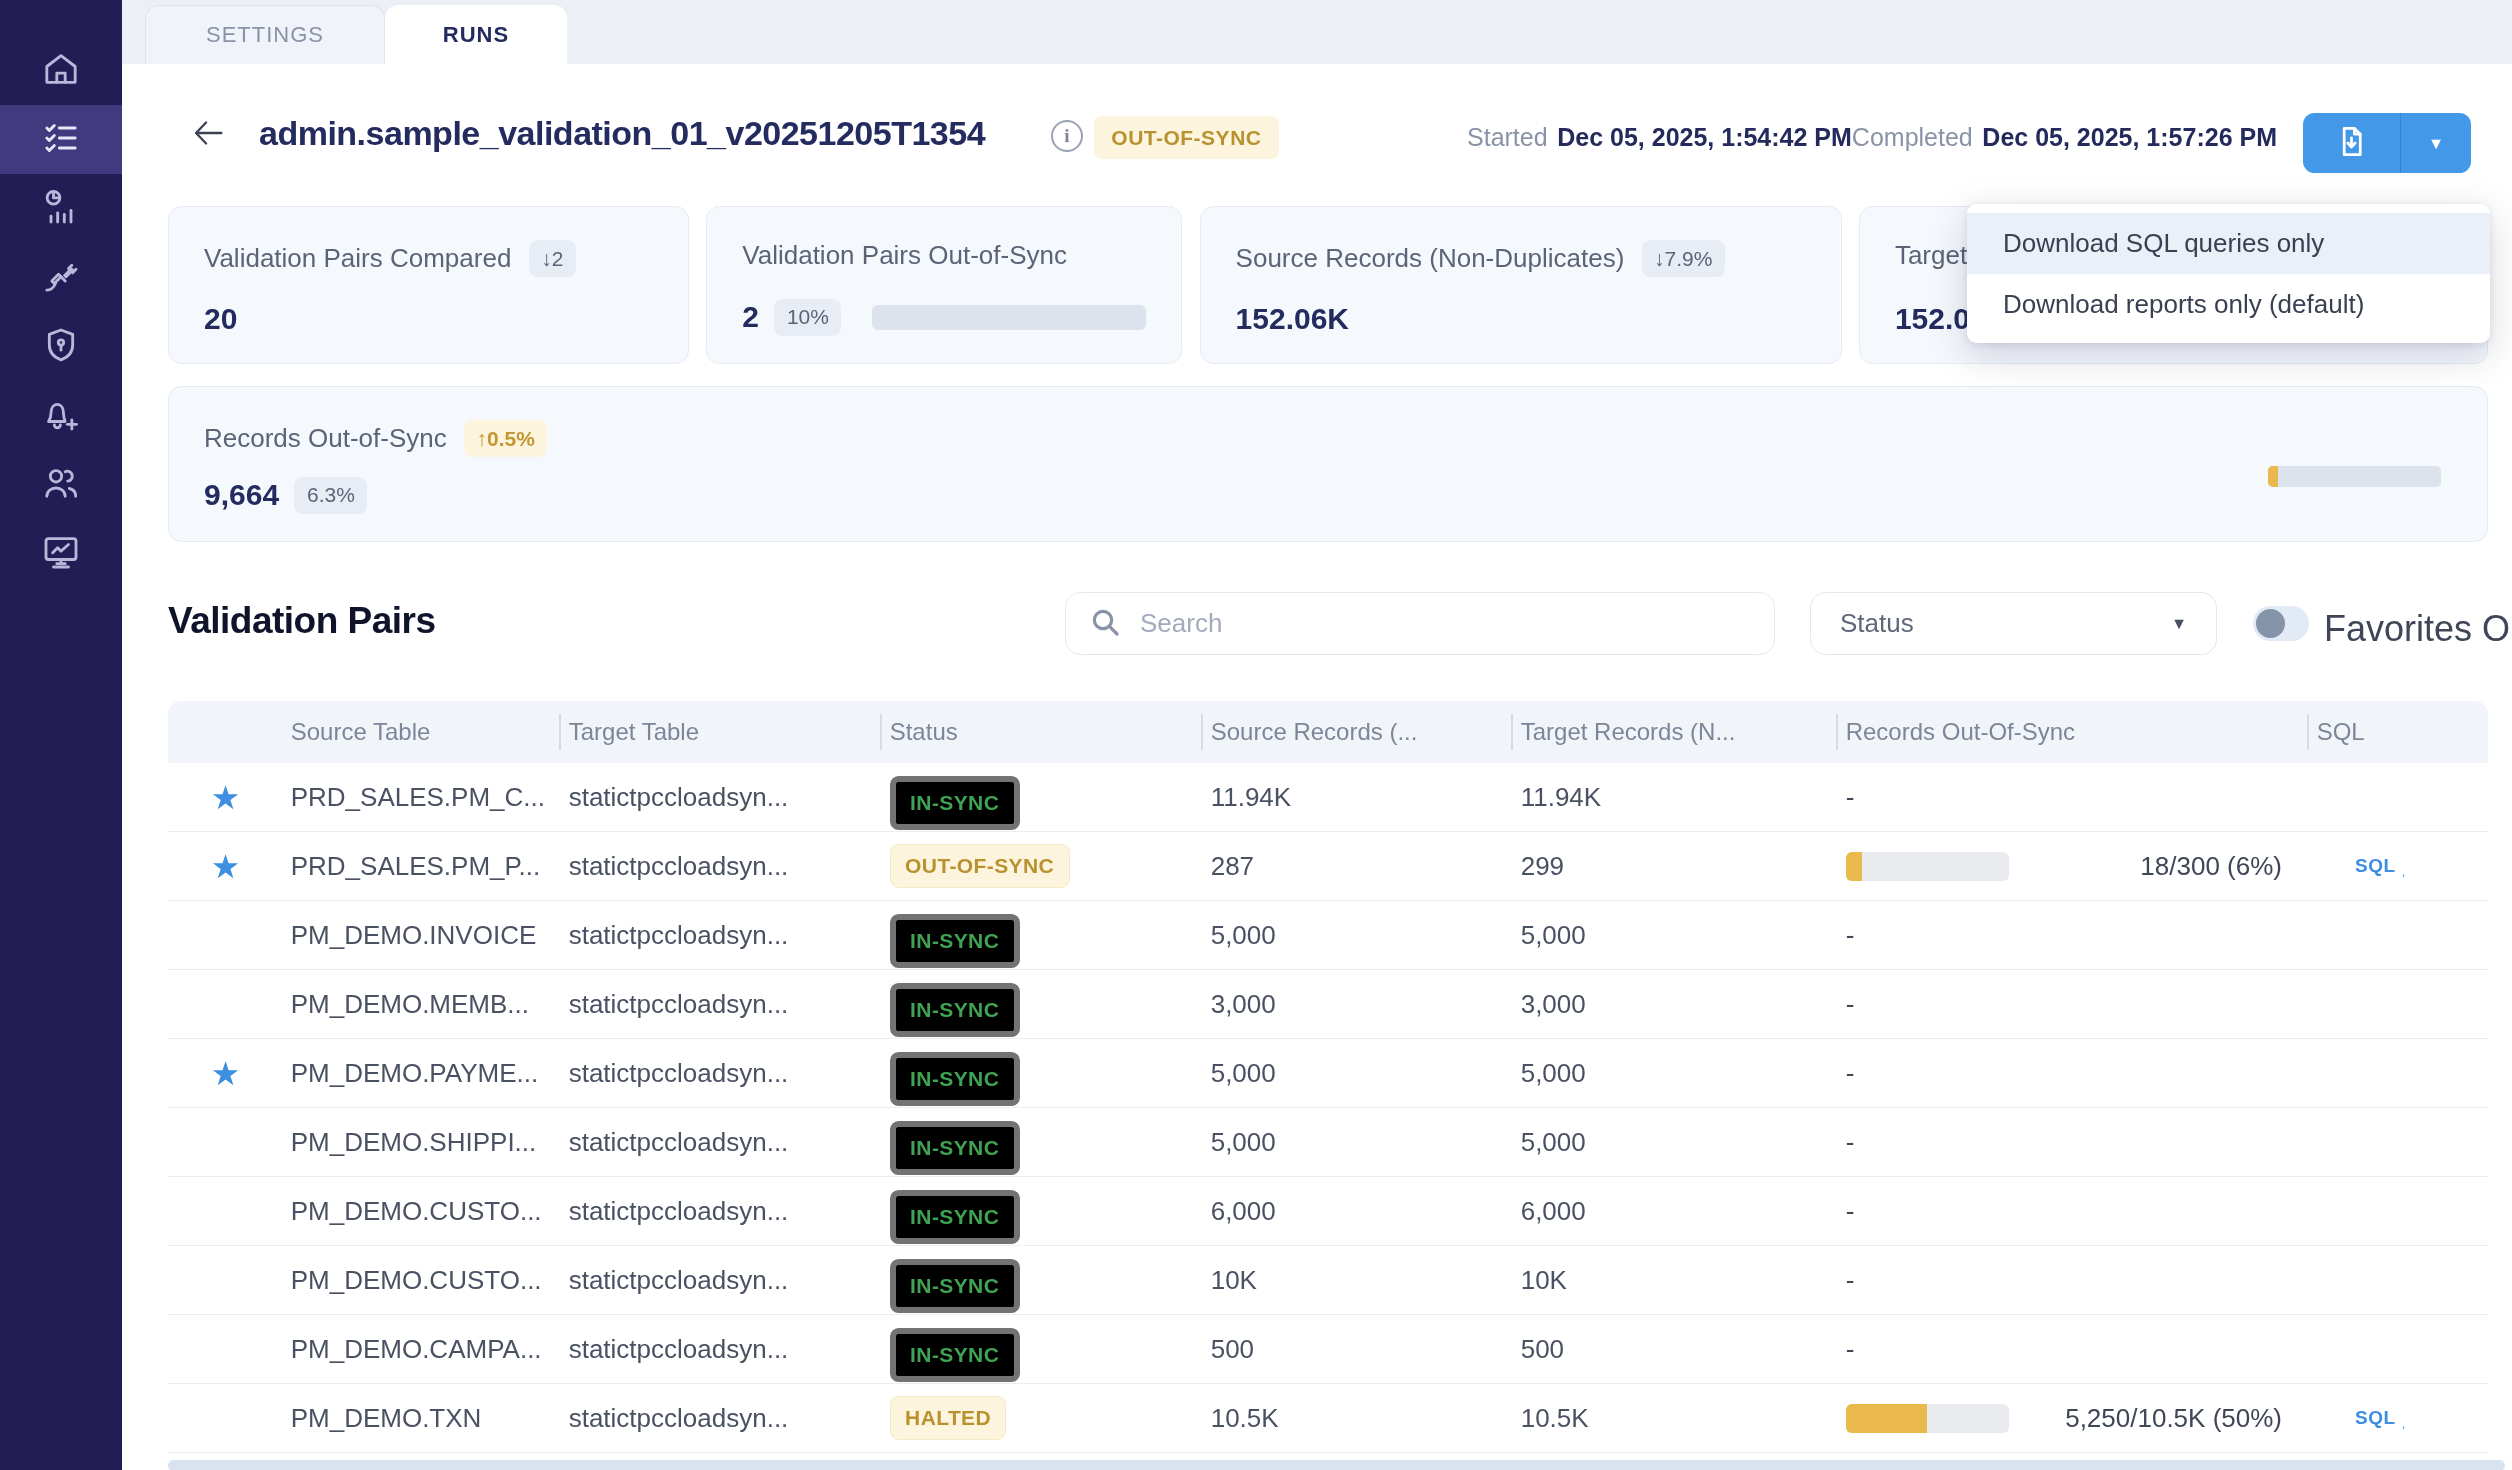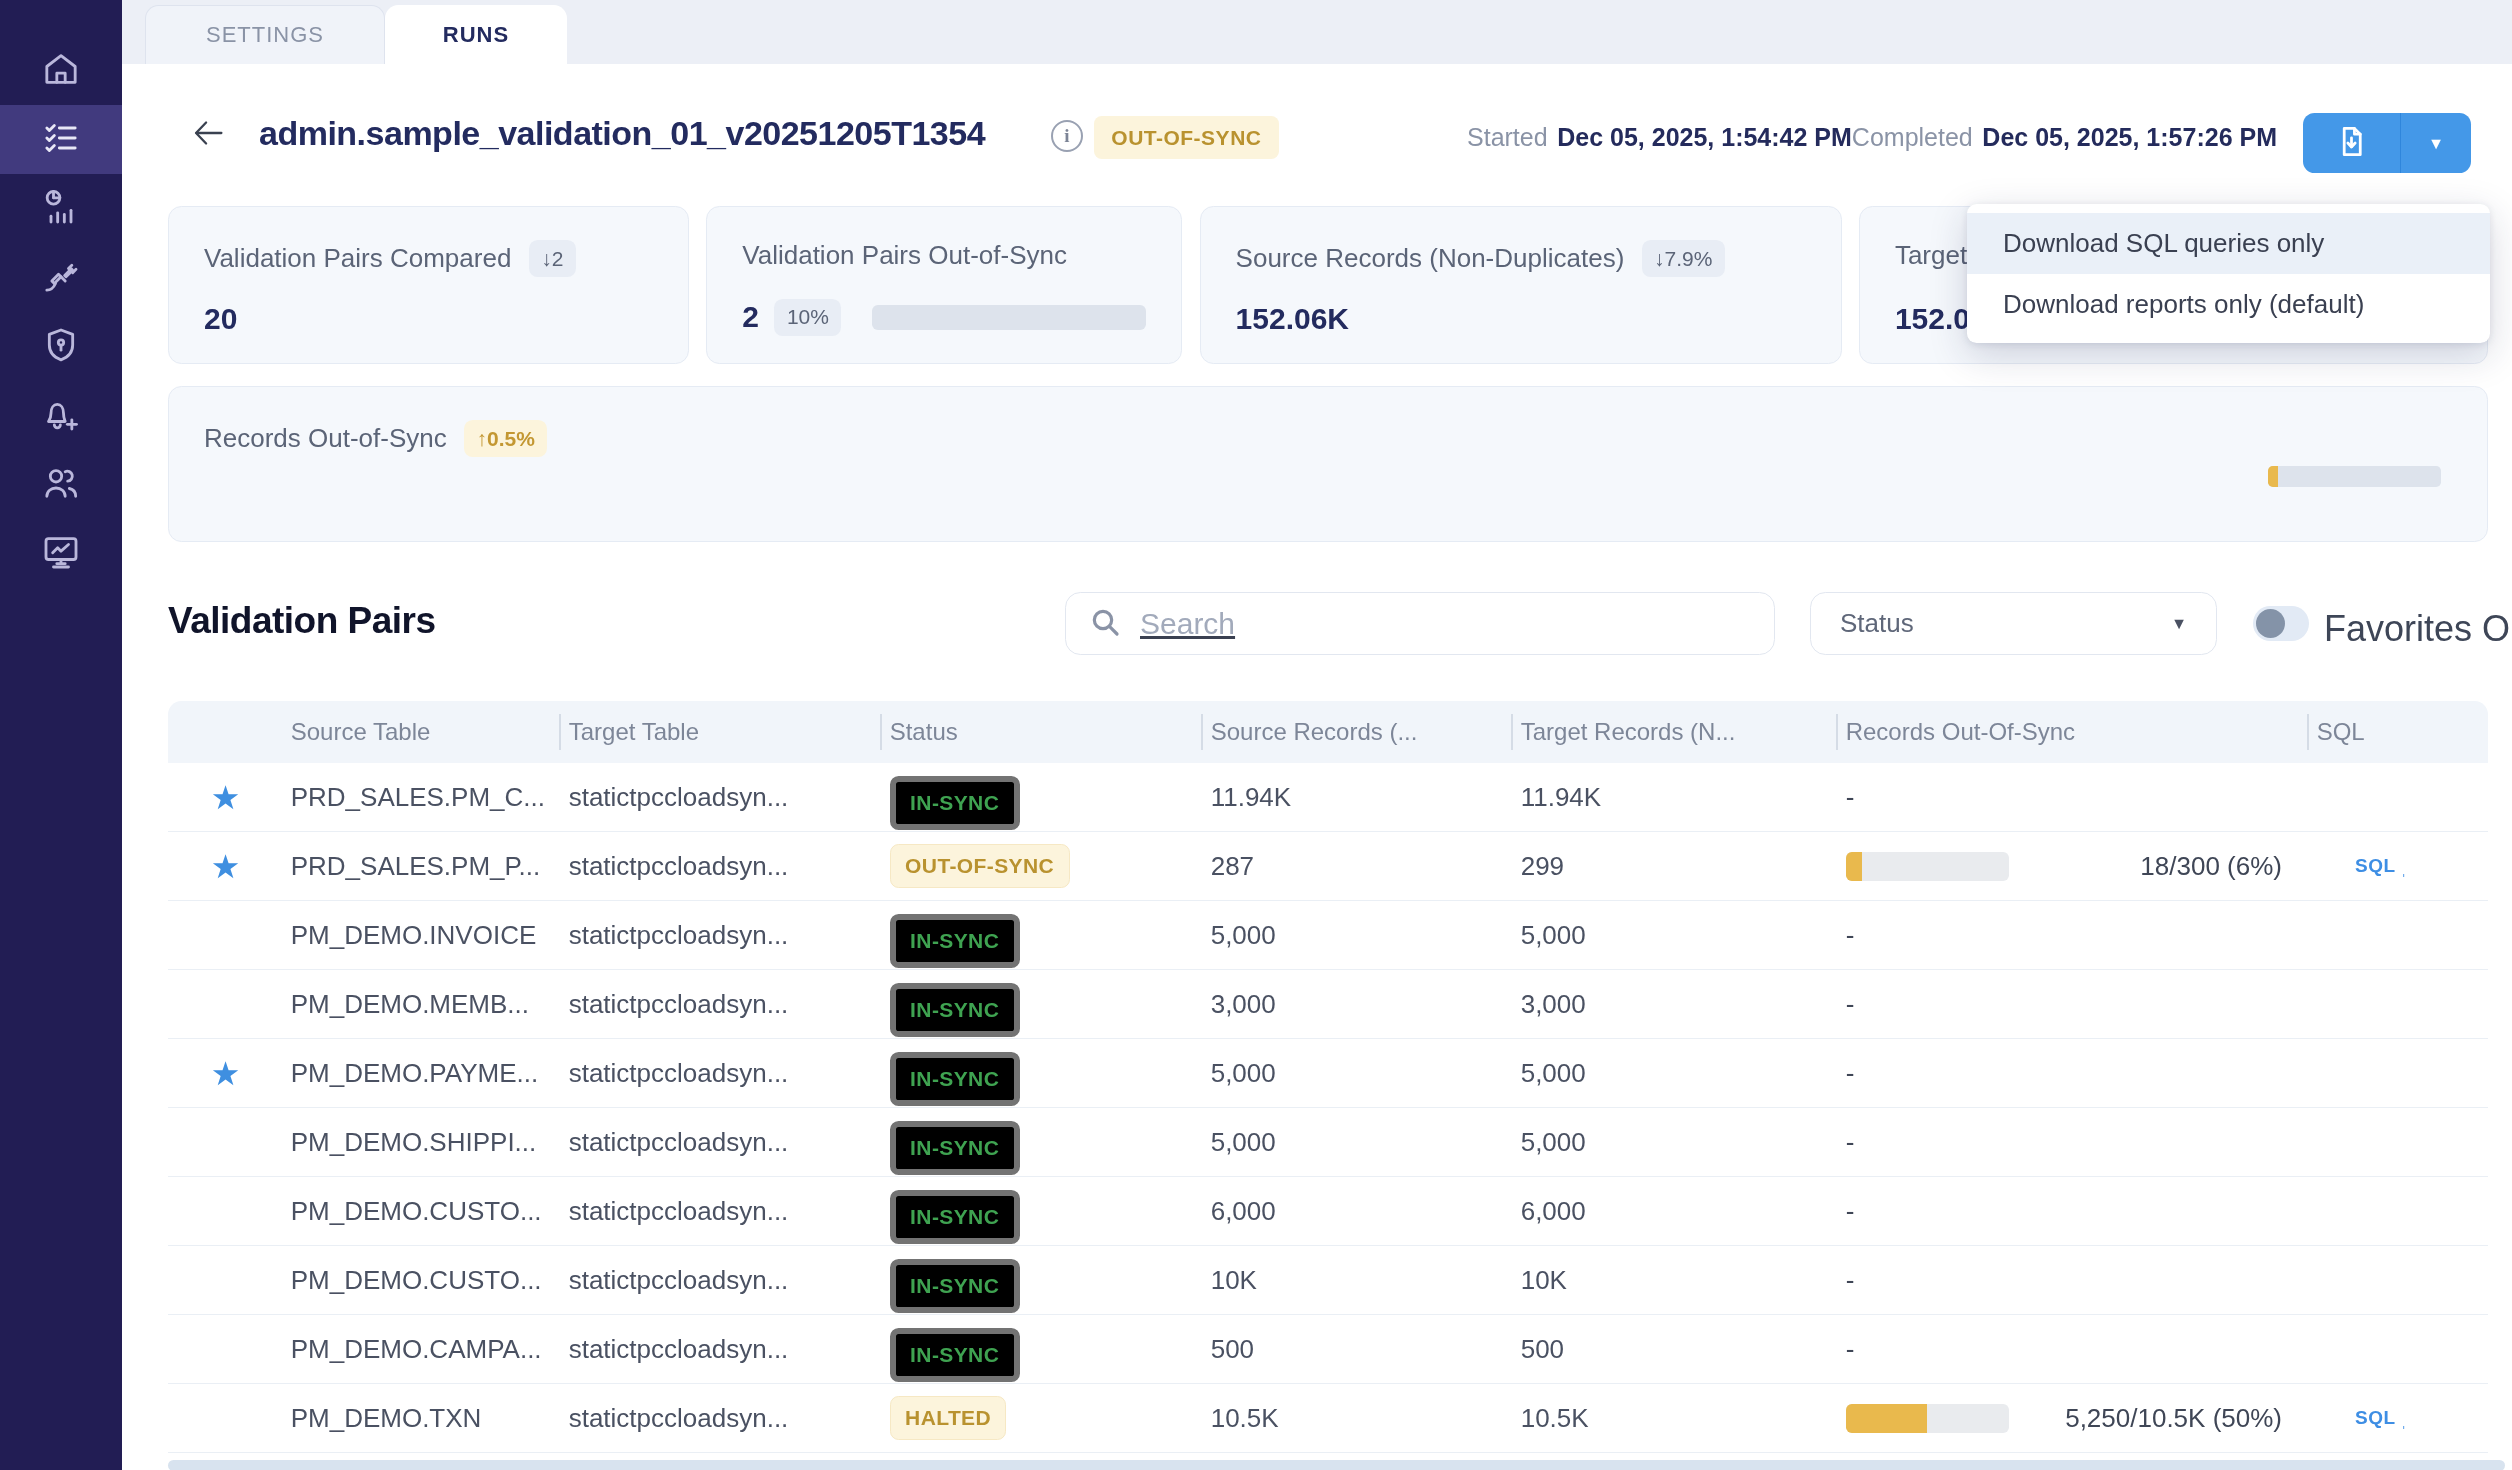--- a/index.html
+++ b/index.html
@@ -54,21 +54,21 @@
 
   
   .dl-menu { position:absolute; left:1967px; top:204px; width:523px; background:#fff; border-radius:9.6px; box-shadow:0 11.5px 38px rgba(25,35,80,0.18), 0 1.9px 7.7px rgba(25,35,80,0.10); padding:8.6px 0; z-index:5; }
   .dl-menu-item { height:61px; display:flex; align-items:center; padding:0 36px; font-size:26px; color:#3A4051; cursor:pointer; white-space:nowrap; }
   .dl-menu-item.highlighted { background:#EAF0F8; }
 
   
   .section-title { position:absolute; left:168px; top:600px; font-size:37px; font-weight:800; color:#10142A; letter-spacing:-0.5px; }
   .search-box { position:absolute; left:1065px; top:592px; width:710px; height:63px; border:1.9px solid #E2E7F0; border-radius:15.4px; display:flex; align-items:center; padding:0 23px; gap:19px; background:#fff; }
   .search-box svg { width:32px; height:32px; stroke:#8A93A6; stroke-width:2.4; fill:none; stroke-linecap:round; }
-  .search-box input { border:none; outline:none; flex:1; font-size:30px; color:#3A4051; font-family:"Liberation Sans", sans-serif; background:transparent;text-decoration:underline; }
+  .search-box input { border:none; outline:none; flex:1; font-size:26px; color:#3A4051; font-family:"Liberation Sans", sans-serif; background:transparent; }
   .search-box input::placeholder { color:#A2AABB; }
   .status-select { position:absolute; left:1810px; top:592px; width:407px; height:63px; border:1.9px solid #E2E7F0; border-radius:15.4px; display:flex; align-items:center; justify-content:space-between; padding:0 29px; font-size:26px; color:#5F6779; background:#fff; cursor:pointer; }
   .status-select .caret { font-size:16.3px; color:#4A5162; }
   .fav-toggle { position:absolute; left:2253px; top:606px; width:56px; height:35px; border-radius:17.3px; background:#E2EAF5; cursor:pointer; }
   .fav-toggle .knob { position:absolute; left:2.9px; top:2.9px; width:29px; height:29px; border-radius:50%; background:#8493A8; }
   .fav-label { position:absolute; left:2324px; top:608px; font-size:36px; color:#3E4657; white-space:nowrap; }
 
   
   :root { --cols:115px 278px 321px 321px 310px 325px 471px 1fr; }
   .table-wrap { position:absolute; left:168px; top:701px; width:2320px; height:770px; border-radius:13.4px 13.4px 0 0; overflow:hidden; background:#fff; }
@@ -250,20 +250,24 @@
         <span class="card-value">152.01</span>
       </div>
     </div>
   </div>
 
   <div class="card records-card">
     <div class="card-label-row">
       <span>Records Out-of-Sync</span>
       <span class="pill amber">↑0.5%</span>
     </div>
+    <div class="card-value-row">
+      <span class="card-value">9,664</span>
+      <span class="pill">6.3%</span>
+    </div>
     <div class="wide-progress">
         <span class="bar-fill" style="display: block; width: 6%;"></span>
       </div>
   </div>
 
   <div class="dl-menu">
     <div class="dl-menu-item highlighted">Download SQL queries only</div>
     <div class="dl-menu-item">Download reports only (default)</div>
   </div>
 

